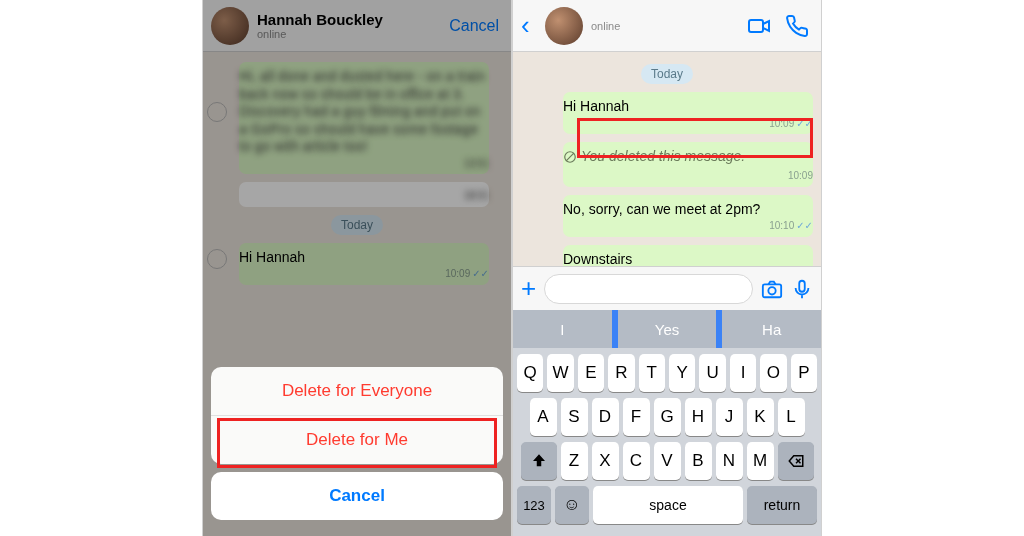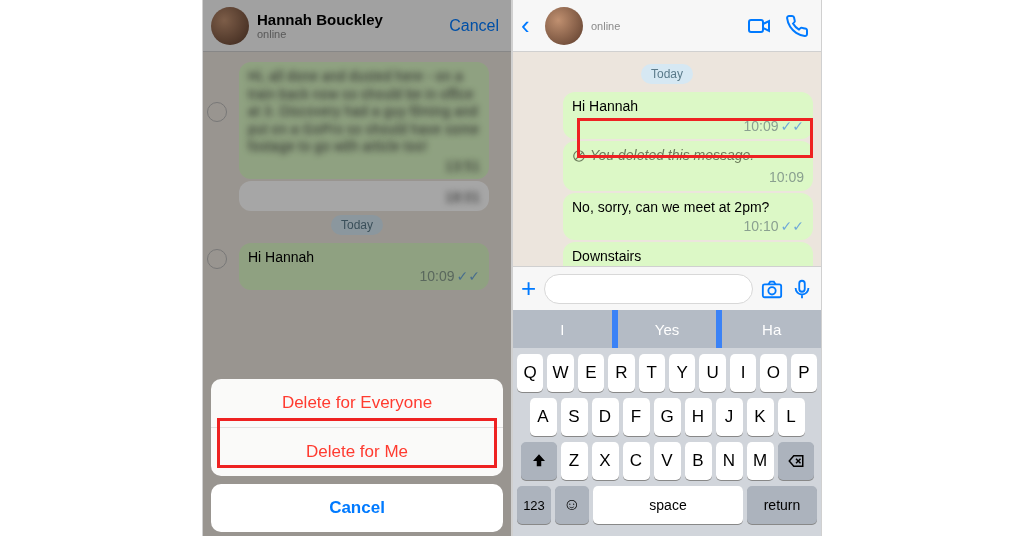--- a/index.html
+++ b/index.html
@@ -16,37 +16,37 @@
 .hdr .name { font-weight: 600; font-size: 15px; }
 .hdr .status { font-size: 11px; color: #8a8a8a; }
 .hdr .cancel { color: #007aff; font-size: 16px; margin-right: 4px; }
 .hdr .back { color: #007aff; font-size: 26px; width: 20px; margin-right: 4px; }
 .hdr .icons { display: flex; gap: 14px; padding-right: 4px; }
 .hdr .icons svg { width: 24px; height: 24px; stroke: #007aff; fill: none; stroke-width: 2; }
 
 
 .chat { position: absolute; top: 52px; left: 0; right: 0; bottom: 0; padding: 8px 8px 0; overflow: hidden; }
 .daypill { margin: 4px auto 8px; background: #d6e8f3; color: #5a7a8a; font-size: 12px; padding: 3px 10px; border-radius: 10px; width: fit-content; text-align: right; }
-.bubble { max-width: 250px; padding: 6px 9px 4px; border-radius: 12px; margin: 2px 0 2px auto; position: relative; font-size: 14px; line-height: 1.25; }
+.bubble { max-width: 250px; padding: 6px 0 4px; border-radius: 7px; margin: 2px 0 8px auto; position: relative; font-size: 14px; line-height: 1.25; }
 .bubble.out { background: #dcf8c6; }
 .bubble.in { background: #fff; margin-left: 0; margin-right: auto; }
 .bubble.deleted { background: #dcf8c6; color: #6a7a5a; font-style: italic; }
-.bubble .meta { font-size: 14px; color: #8aa090; text-align: right; margin-top: 2px; font-style: normal; }
+.bubble .meta { font-size: 10px; color: #8aa090; text-align: right; margin-top: 2px; font-style: normal; }
 .bubble .meta .ticks { color: #6fa8d8; margin-left: 2px; }
 .bubble .blurtxt { color: transparent; text-shadow: 0 0 6px #3a3a3a; user-select: none; }
 .radio { width: 20px; height: 20px; border: 1.5px solid #b8b8b8; border-radius: 50%; position: absolute; left: -4px; }
 
 
 .hl { position: absolute; border: 3px solid #e22; pointer-events: none; }
 
 
 .dimmer { position: absolute; inset: 0; background: rgba(0,0,0,0.35); }
 
 
-.sheet { position: absolute; left: 8px; right: 8px; bottom: 4px; margin-top: 44px; }
+.sheet { position: absolute; left: 8px; right: 8px; bottom: 16px; margin-top: 44px; }
 .sheet .group { background: rgba(255,255,255,0.95); border-radius: 10px; overflow: hidden; margin-bottom: 8px; }
 .sheet .opt { text-align: center; padding: 14px 0; font-size: 17px; color: #ff3b30; }
 .sheet .opt + .opt { border-top: 1px solid #e0e0e0; }
 .sheet .cancelbtn { background: #fff; border-radius: 10px; text-align: center; padding: 14px 0; font-size: 17px; color: #007aff; font-weight: 600; }
 
 
 .inputbar { position: absolute; left: 0; right: 0; height: 44px; background: #f7f7f7; border-top: 1px solid #d0d0d0; display: flex; align-items: center; padding: 0 8px; gap: 8px; }
 .inputbar .plus { color: #007aff; font-size: 26px; font-weight: 300; }
 .inputbar .field { flex: 1; height: 30px; border: 1px solid #d8d8d8; border-radius: 15px; background: #fff; }
 .inputbar svg { width: 22px; height: 22px; stroke: #007aff; fill: none; stroke-width: 2; }

